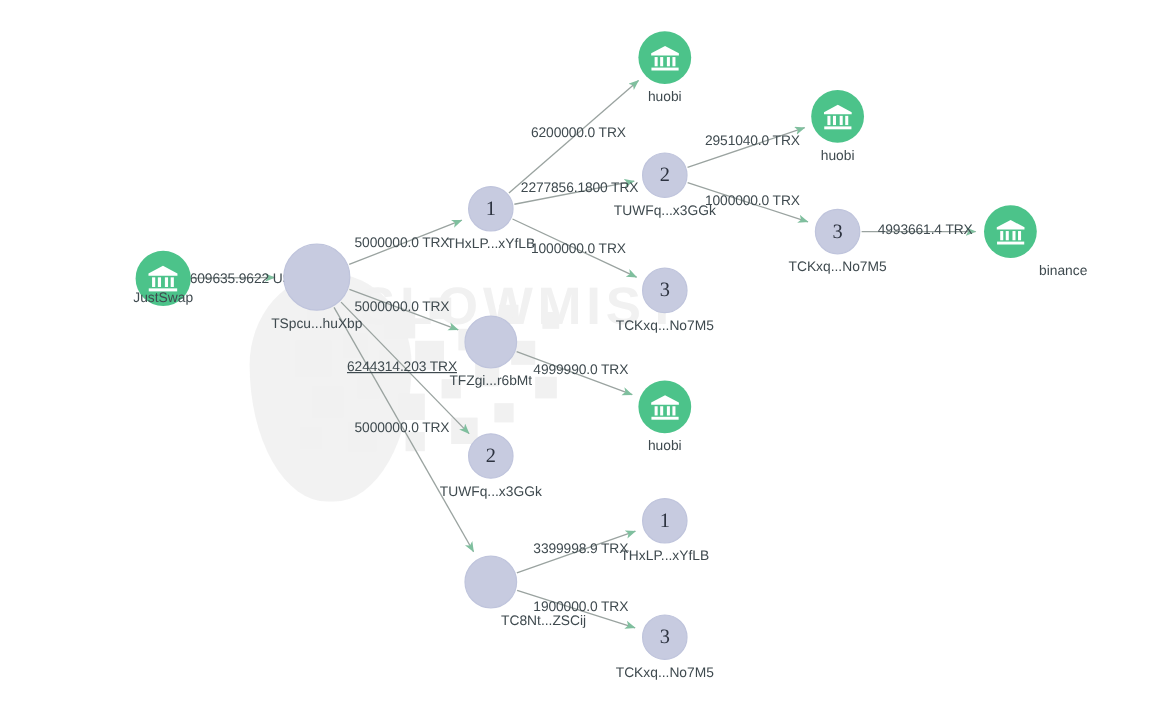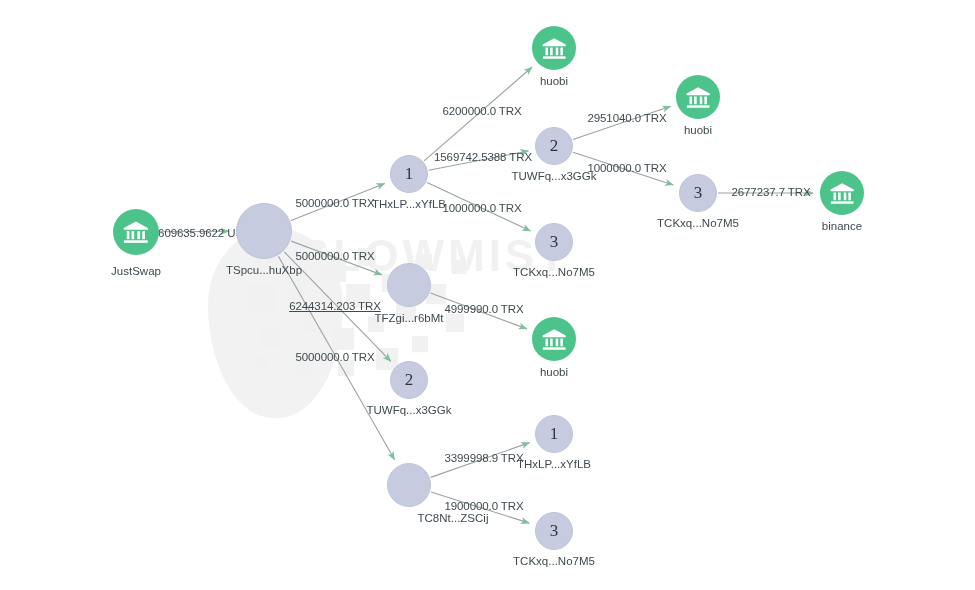--- a/index.html
+++ b/index.html
@@ -185,24 +185,24 @@
         <line x1="278.3773497807308" y1="256.18515065038366" x2="394.6226502192692" y2="459.81484934961634" class="edge-line" marker-end="url(#arrowhead)"></line>
         <line x1="430.69705242987135" y1="477.36862293845905" x2="529.4728972531889" y2="442.62677406956806" class="edge-line" marker-end="url(#arrowhead)"></line>
         <line x1="430.92324196127396" y1="491.954959518749" x2="529.2172047394295" y2="523.1378718483708" class="edge-line" marker-end="url(#arrowhead)"></line>
       </g>
   </svg>
 
   <div id="edge-labels-layer">
       <div class="edge-label" style="left: 205px; top: 233px;">1609635.9622 USDT</div>
       <div class="edge-label" style="left: 335px; top: 203px;">5000000.0 TRX</div>
       <div class="edge-label" style="left: 482px; top: 111px;">6200000.0 TRX</div>
-      <div class="edge-label" style="left: 483px; top: 157px;">1569742.5388 TRX</div>
+      <div class="edge-label" style="left: 483px; top: 157px;">2277856.1800 TRX</div>
       <div class="edge-label" style="left: 627px; top: 118px;">2951040.0 TRX</div>
       <div class="edge-label" style="left: 627px; top: 168px;">1000000.0 TRX</div>
-      <div class="edge-label" style="left: 771px; top: 192px;">2677237.7 TRX</div>
+      <div class="edge-label" style="left: 771px; top: 192px;">4993661.4 TRX</div>
       <div class="edge-label" style="left: 482px; top: 208px;">1000000.0 TRX</div>
       <div class="edge-label" style="left: 335px; top: 256px;">5000000.0 TRX</div>
       <div class="edge-label" style="left: 484px; top: 309px;">4999990.0 TRX</div>
       <div class="edge-label" style="left: 335px; top: 306px; text-decoration: underline;">6244314.203 TRX</div>
       <div class="edge-label" style="left: 335px; top: 357px;">5000000.0 TRX</div>
       <div class="edge-label" style="left: 484px; top: 458px;">3399998.9 TRX</div>
       <div class="edge-label" style="left: 484px; top: 506px;">1900000.0 TRX</div>
     </div>
   <div id="nodes-layer">
       <div class="node node-exch" style="left: 136px; top: 232px; width: 46px; height: 46px;">
@@ -211,21 +211,21 @@
             <svg class="bank-icon" viewBox="0 0 24 24" aria-hidden="true">
               <path fill="#ffffff" d="M12 3 L22.5 8.6 L22.5 10.2 L1.5 10.2 L1.5 8.6 Z"></path>
               <rect x="4.1" y="11.4" width="2.3" height="7" fill="#ffffff"></rect>
               <rect x="8.3" y="11.4" width="2.3" height="7" fill="#ffffff"></rect>
               <rect x="13.4" y="11.4" width="2.3" height="7" fill="#ffffff"></rect>
               <rect x="17.6" y="11.4" width="2.3" height="7" fill="#ffffff"></rect>
               <rect x="1.7" y="19.4" width="20.6" height="2.2" fill="#ffffff"></rect>
             </svg>
           </span>
         </div>
-        <div class="node-label" style="top: 56px;">JustSwap</div>
+        <div class="node-label" style="top: 34px;">JustSwap</div>
       </div>
       <div class="node node-addr" style="left: 264px; top: 231px; width: 56px; height: 56px;">
         <div class="node-circle" style="width: 100%; height: 100%;"></div>
         <div class="node-label" style="top: 61px;">TSpcu...huXbp</div>
       </div>
       <div class="node node-addr" style="left: 409px; top: 174px; width: 38px; height: 38px;">
         <div class="node-circle" style="width: 100%; height: 100%;">
           <span>1</span>
         </div>
         <div class="node-label" style="top: 43px;">THxLP...xYfLB</div>
@@ -278,21 +278,21 @@
             <svg class="bank-icon" viewBox="0 0 24 24" aria-hidden="true">
               <path fill="#ffffff" d="M12 3 L22.5 8.6 L22.5 10.2 L1.5 10.2 L1.5 8.6 Z"></path>
               <rect x="4.1" y="11.4" width="2.3" height="7" fill="#ffffff"></rect>
               <rect x="8.3" y="11.4" width="2.3" height="7" fill="#ffffff"></rect>
               <rect x="13.4" y="11.4" width="2.3" height="7" fill="#ffffff"></rect>
               <rect x="17.6" y="11.4" width="2.3" height="7" fill="#ffffff"></rect>
               <rect x="1.7" y="19.4" width="20.6" height="2.2" fill="#ffffff"></rect>
             </svg>
           </span>
         </div>
-        <div class="node-label" style="top: 49px;">binance</div>
+        <div class="node-label" style="top: 49px; margin-left: 44px;">binance</div>
       </div>
       <div class="node node-addr" style="left: 554px; top: 242px; width: 38px; height: 38px;">
         <div class="node-circle" style="width: 100%; height: 100%;">
           <span>3</span>
         </div>
         <div class="node-label" style="top: 43px;">TCKxq...No7M5</div>
       </div>
       <div class="node node-addr" style="left: 409px; top: 285px; width: 44px; height: 44px;">
         <div class="node-circle" style="width: 100%; height: 100%;"></div>
         <div class="node-label" style="top: 49px;">TFZgi...r6bMt</div>

